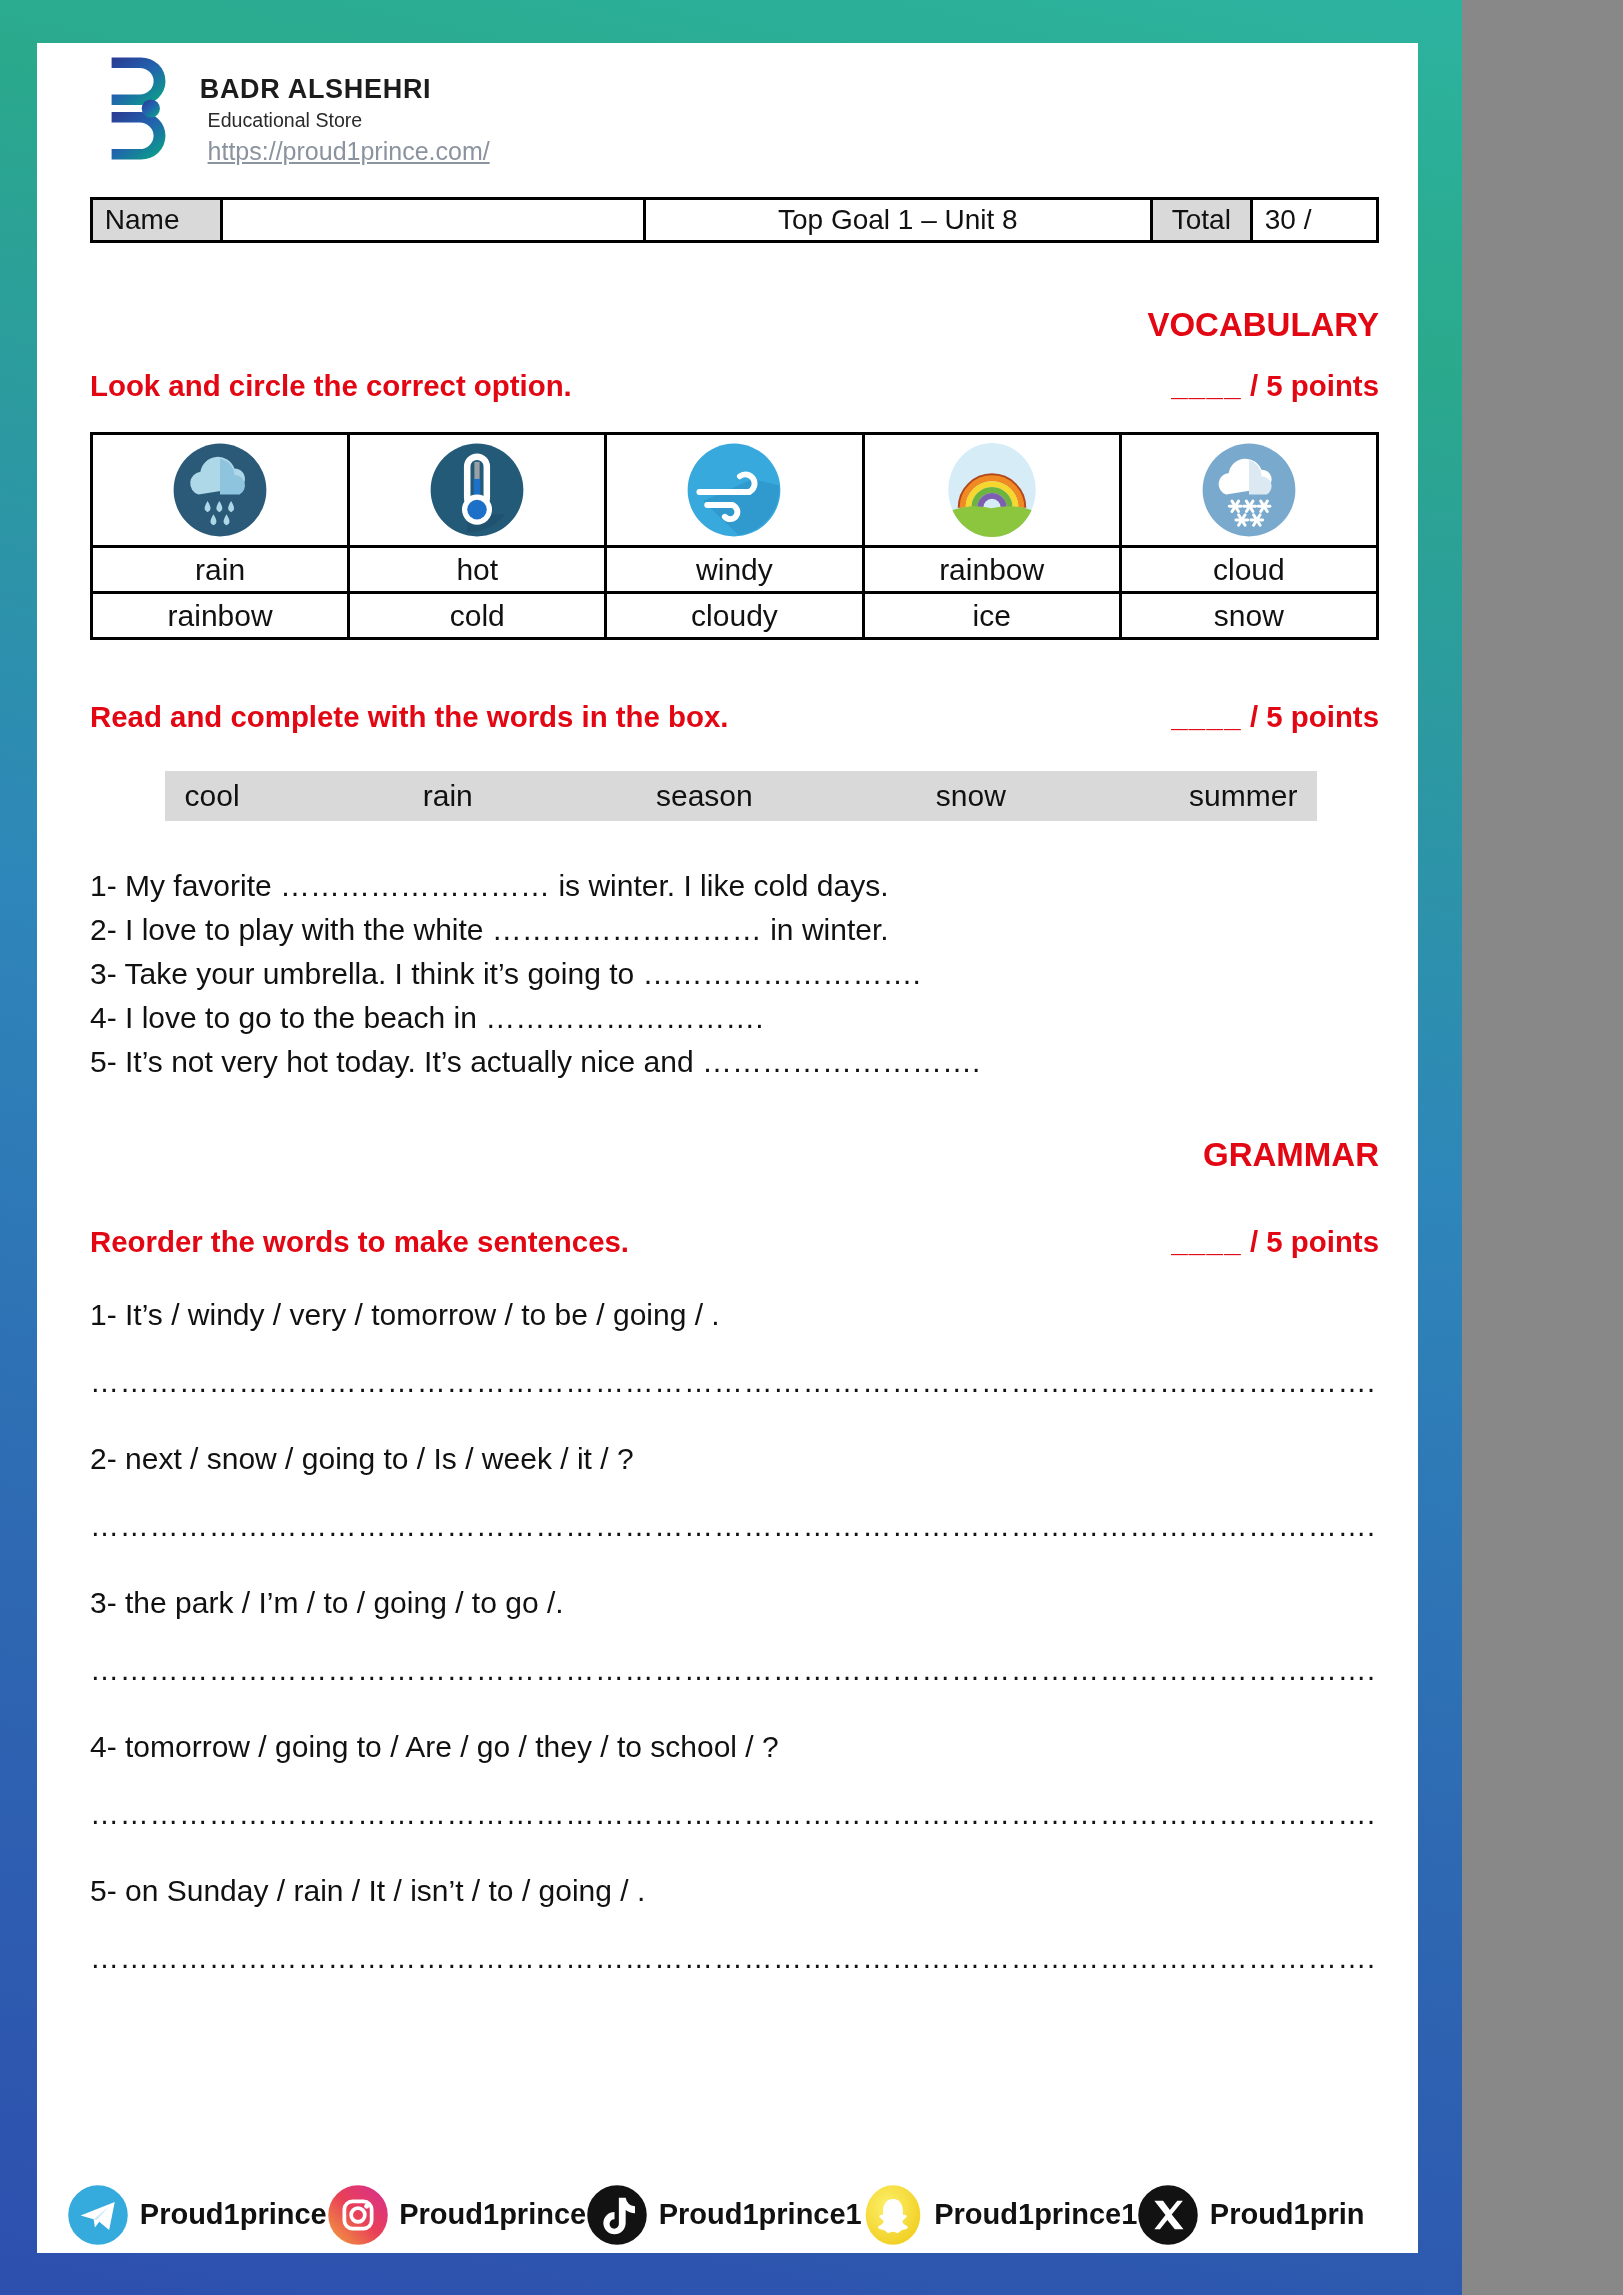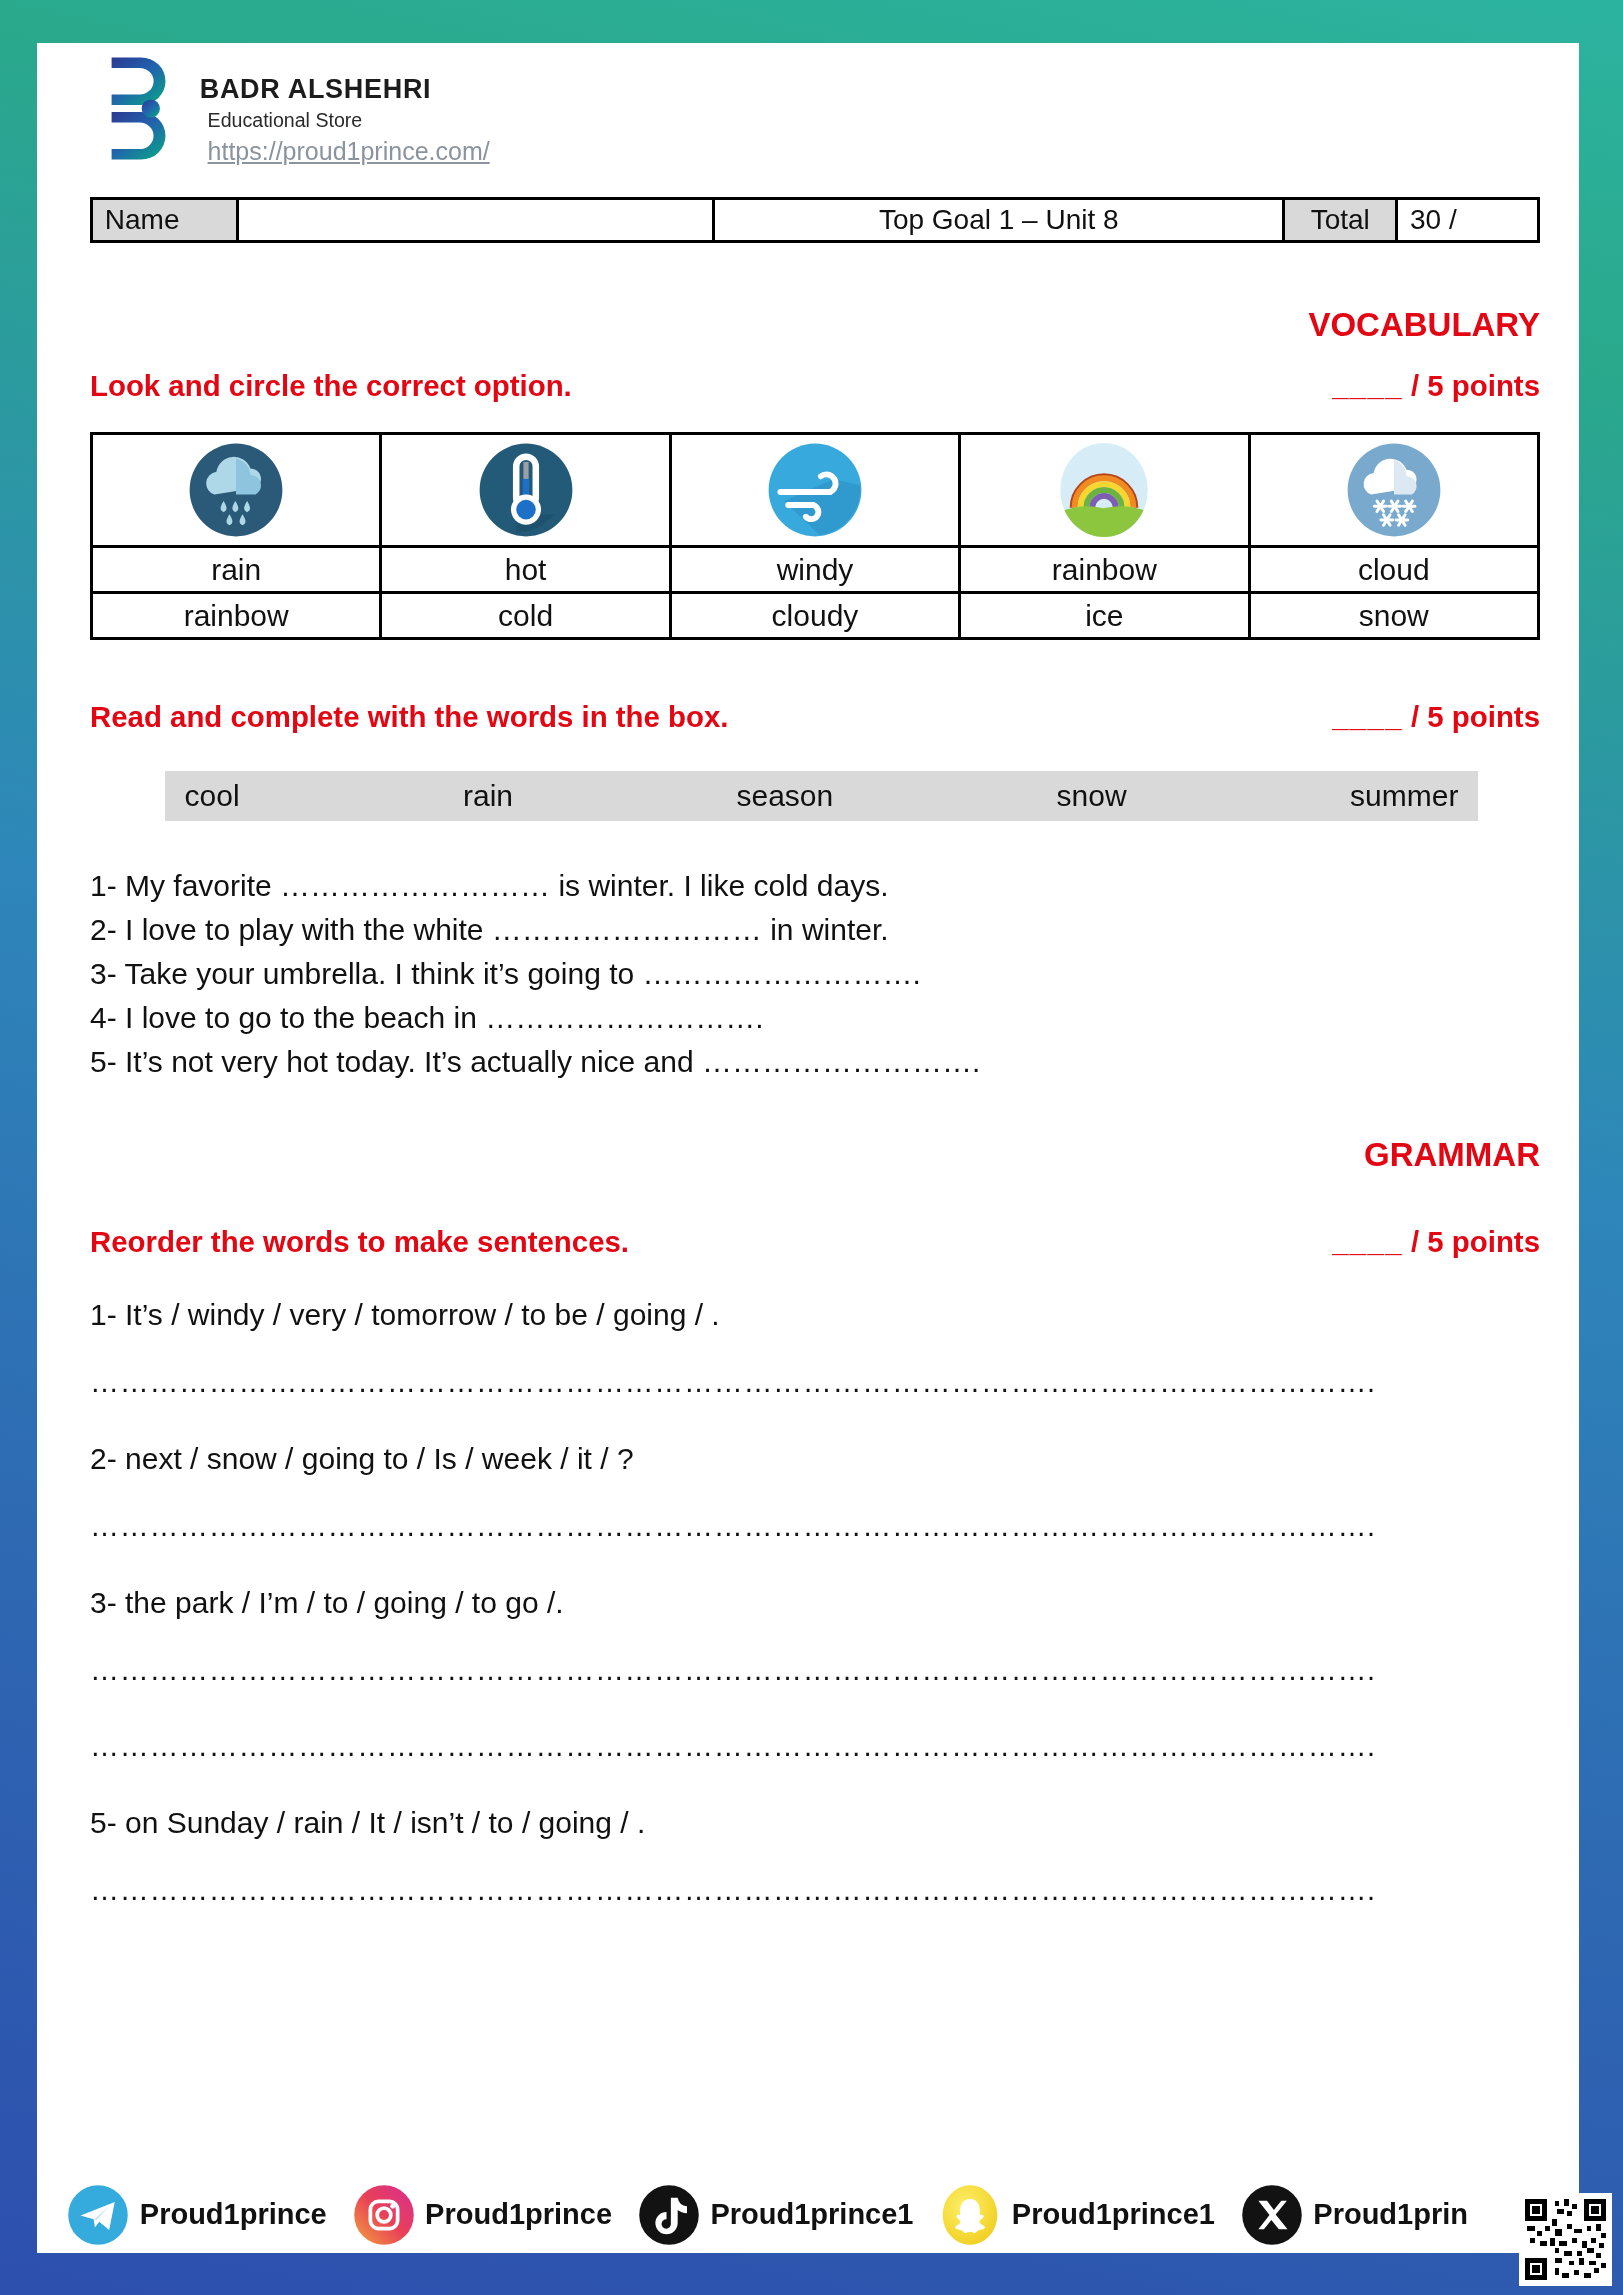--- a/index.html
+++ b/index.html
@@ -1,19 +1,19 @@
 <!DOCTYPE html>
 <html style="font-size:10.5px"><head>
 <meta charset="utf-8">
 <style>
   * { box-sizing: border-box; margin: 0; padding: 0; }
   body { margin: 0; font-family: "Liberation Sans", sans-serif; background: #888; }
   .page {
     position: relative;
-    width: 1623px; height: 2295px;
+    width: 1462px; height: 2295px;
     background: linear-gradient(192deg, #2cb3a0 0%, #2aa98c 14%, #2e86ba 46%, #2e68b2 72%, #2d4fae 100%);
     overflow: hidden;
   }
   .sheet {
     position: absolute; left: 37px; top: 43px; right: 44px; bottom: 42px;
     background: #ffffff;
   }
   .content { padding: 13px 39px 0 53px; }
 
   
@@ -277,20 +277,21 @@
         </div>
         <div class="g-item">
           <div class="g-prompt">2- next / snow / going to / Is / week / it / ?</div>
           <div class="g-dots">………………………………………………………………………………………………………………….</div>
         </div>
         <div class="g-item">
           <div class="g-prompt">3- the park / I’m / to / going / to go /.</div>
           <div class="g-dots">………………………………………………………………………………………………………………….</div>
         </div>
         <div class="g-item">
+          <div class="g-prompt">4- tomorrow / going to / Are / go / they / to school / ?</div>
           <div class="g-dots">………………………………………………………………………………………………………………….</div>
         </div>
         <div class="g-item">
           <div class="g-prompt">5- on Sunday / rain / It / isn’t / to / going / .</div>
           <div class="g-dots">………………………………………………………………………………………………………………….</div>
         </div>
       </div>
 
     </div>
 

